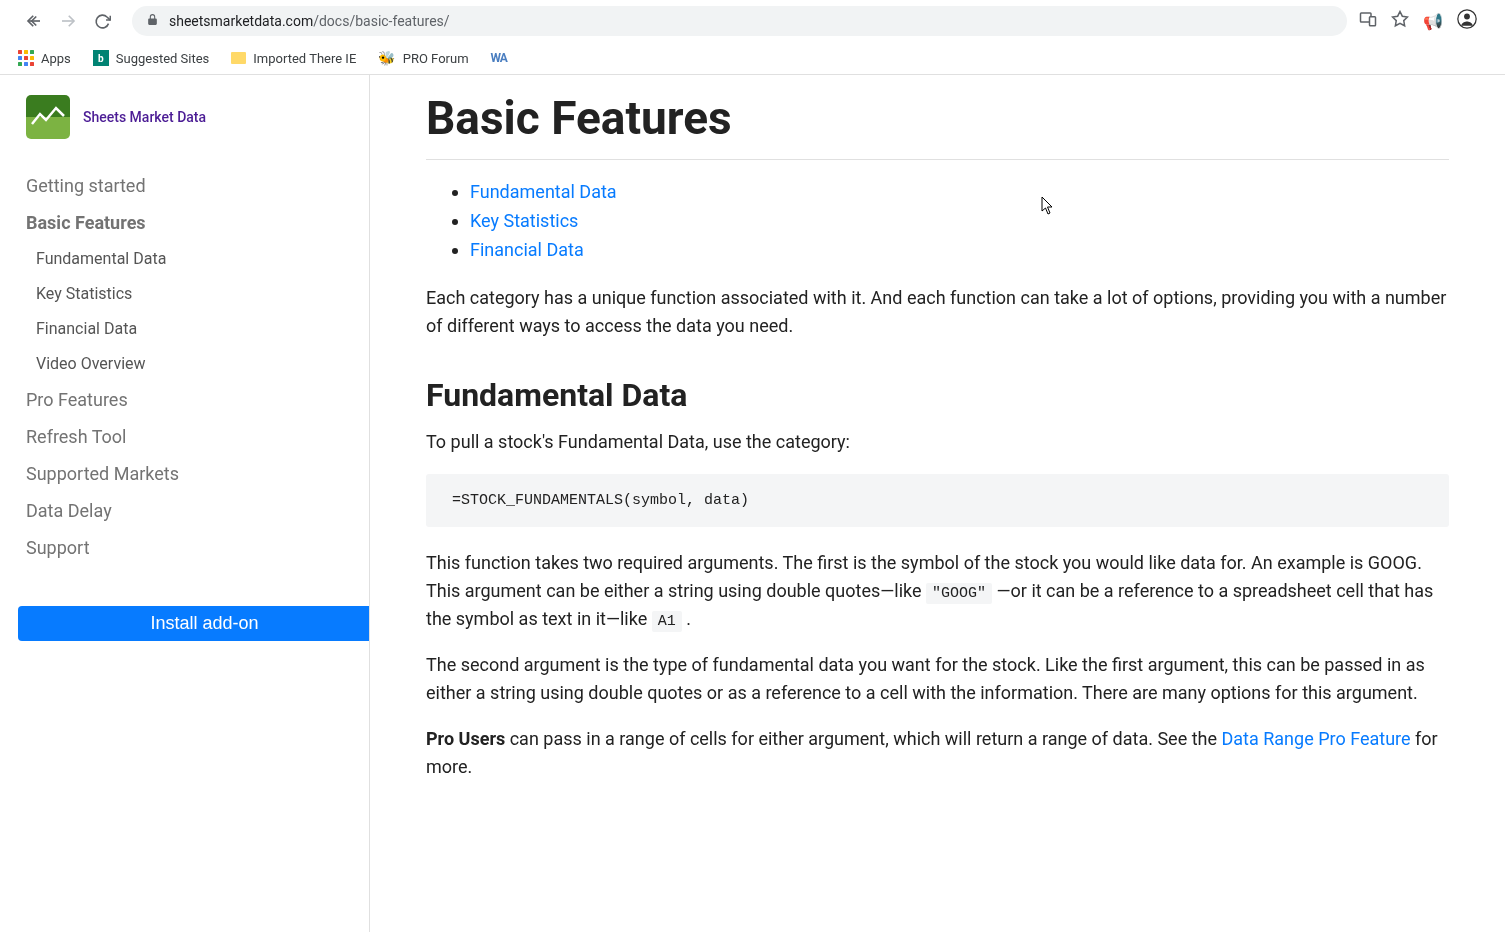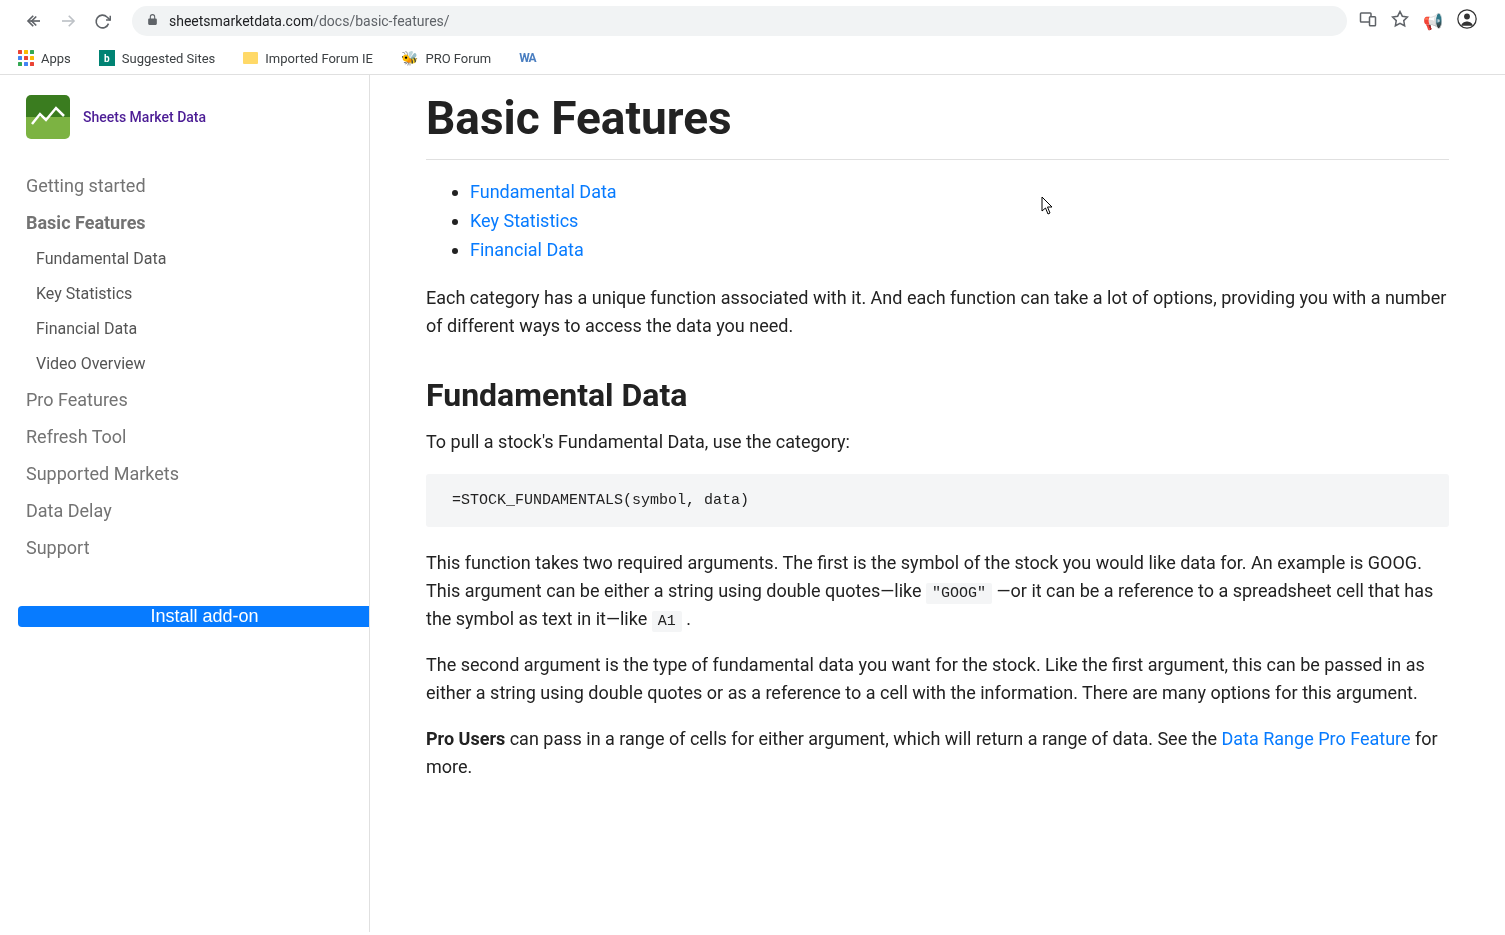--- a/index.html
+++ b/index.html
@@ -64,21 +64,21 @@
     .toolbar-right {
       display: flex;
       gap: 14px;
       align-items: center;
       padding-right: 4px;
     }
     .bookmarks-bar {
       display: flex;
       align-items: center;
       padding: 8px 18px;
-      gap: 28px;
+      gap: 22px;
     }
     .bookmark-item {
       display: flex;
       align-items: center;
       gap: 7px;
       font-size: 13px;
       color: #3c4043;
       cursor: pointer;
     }
     .apps-icon {
@@ -182,21 +182,21 @@
       color: #555;
       padding: 8px 0;
       cursor: pointer;
     }
     .install-btn {
       display: block;
       width: 373px;
       background: #077bff;
       color: #fff;
       text-align: center;
-      padding: 0;
+      padding: 7px;
       font-size: 18px;
       border-radius: 4px;
       margin-top: 40px;
       margin-left: -8px;
       cursor: pointer;
       border: none;
     }
     .content {
       flex: 1;
       padding: 16px 56px 40px 56px;
@@ -330,21 +330,21 @@
           <span></span>
         </span>
       <span>Apps</span>
     </div>
     <div class="bookmark-item">
       <span class="bing-icon">b</span>
       <span>Suggested Sites</span>
     </div>
     <div class="bookmark-item">
       <span class="folder-icon"></span>
-      <span>Imported Forum IE</span>
+      <span>Imported There IE</span>
     </div>
     <div class="bookmark-item">
       <span class="bee-icon">🐝</span>
       <span>PRO Forum</span>
     </div>
     <div class="bookmark-item">
       <span class="wa-icon">WA</span>
     </div>
   </div>
 </div>

